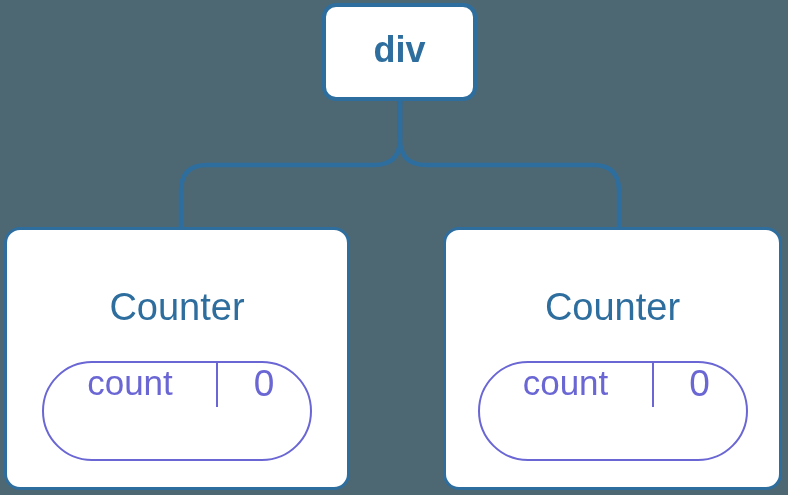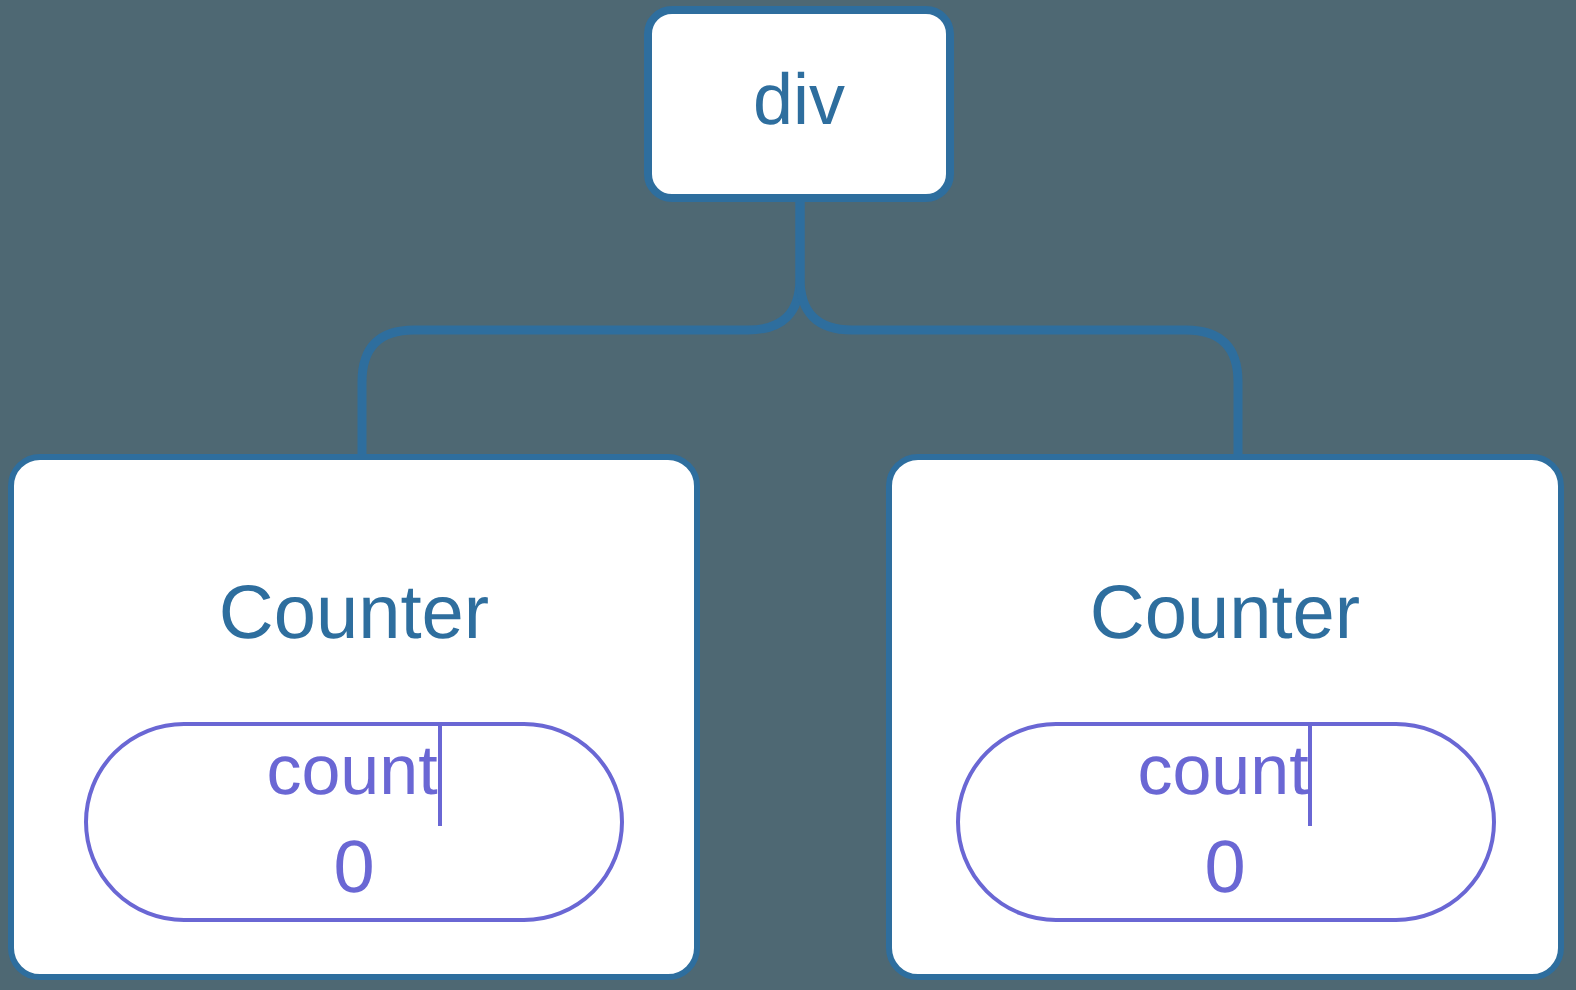--- a/index.html
+++ b/index.html
@@ -33,21 +33,21 @@
     background: var(--card_bg, #FFFFFF);
     border: 4px solid var(--accent_blue, #2E6E9E);
     border-radius: 14px;
     display: flex;
     align-items: center;
     justify-content: center;
   }
   .node-root-label {
     color: var(--accent_blue, #2E6E9E);
     font-size: 36px;
-    font-weight: 400;
+    font-weight: 700;
     line-height: 1;
     padding-bottom: 4px;
   }
   .card {
     position: absolute;
     top: 227px;
     height: 263px;
     box-sizing: border-box;
     background: var(--card_bg, #FFFFFF);
     border: 3px solid var(--accent_blue, #2E6E9E);
@@ -65,24 +65,23 @@
     font-weight: 500;
     line-height: 1.15;
   }
   .pill {
     margin-top: 31px;
     width: 270px; height: 100px;
     box-sizing: border-box;
     border: 2px solid var(--accent_purple, #6A67D4);
     border-radius: 50px;
     display: flex;
-    align-items: center;
+    align-items: flex-start;
     overflow: hidden;
     background: var(--card_bg, #FFFFFF);
-    flex-direction: column;
   }
   .pill-key {
     flex: 1;
     border-right: 2px solid var(--accent_purple, #6A67D4);
     display: flex;
     align-items: center;
     justify-content: center;
     color: var(--accent_purple, #6A67D4);
     font-size: 35px;
     font-weight: 400;

